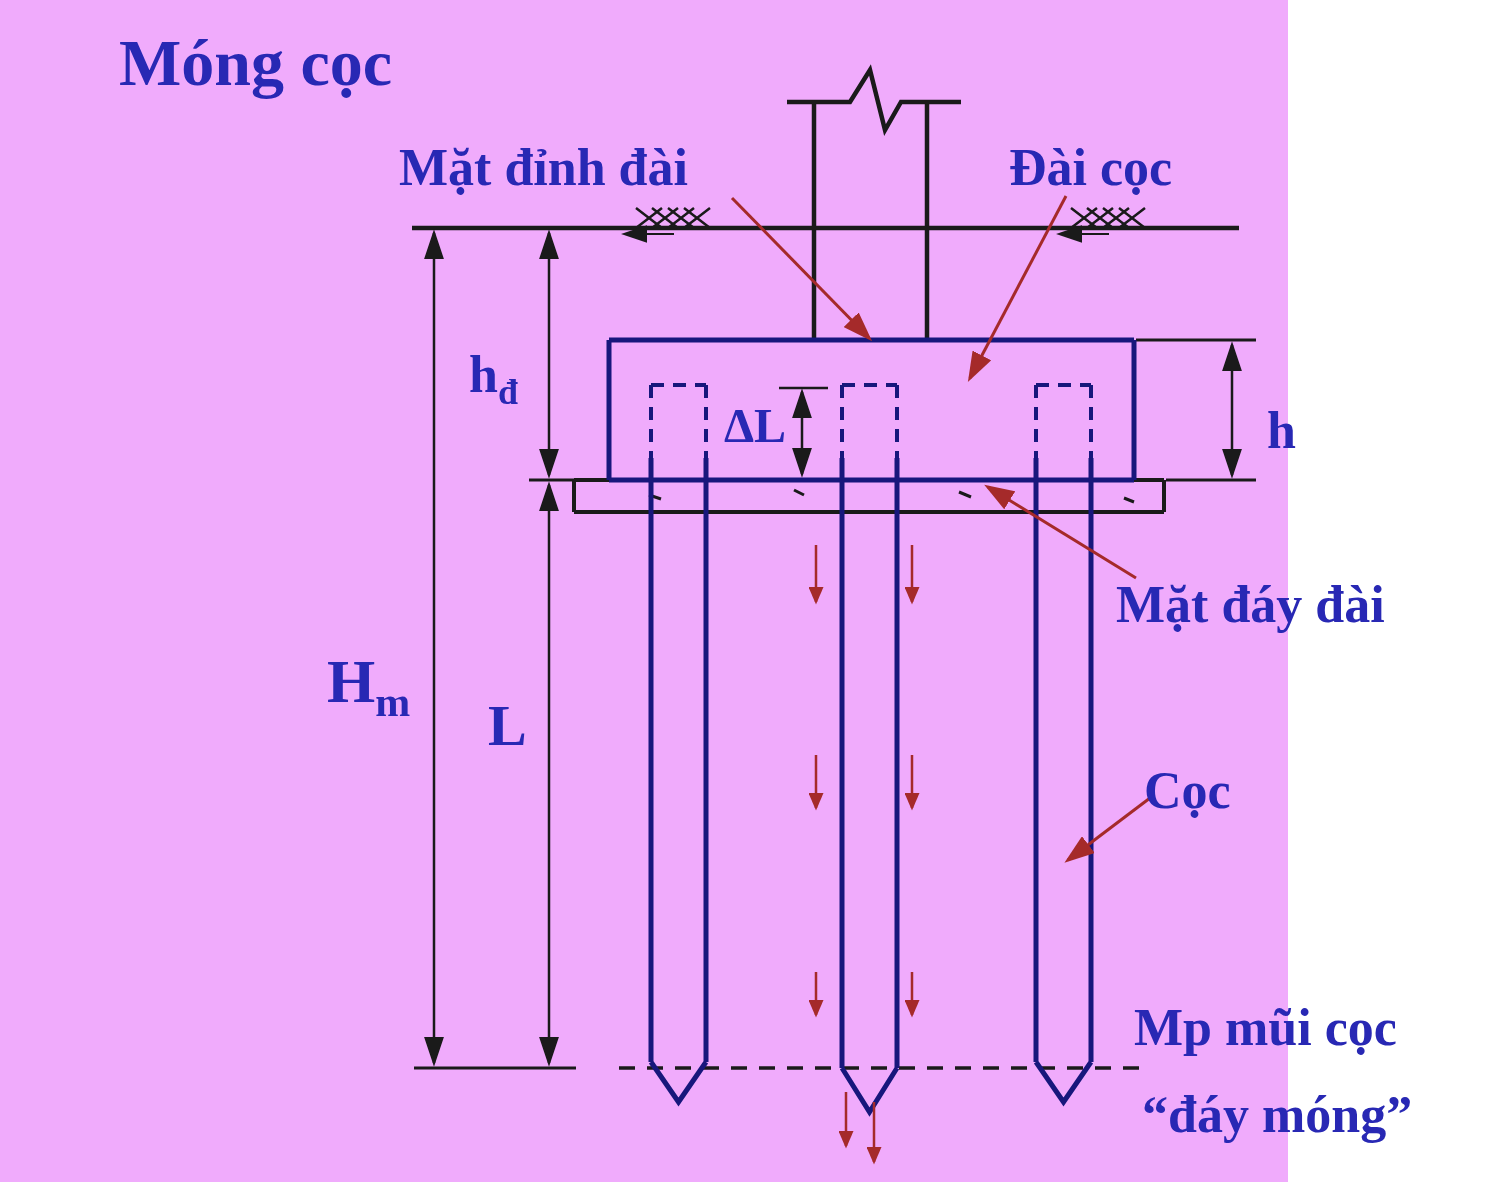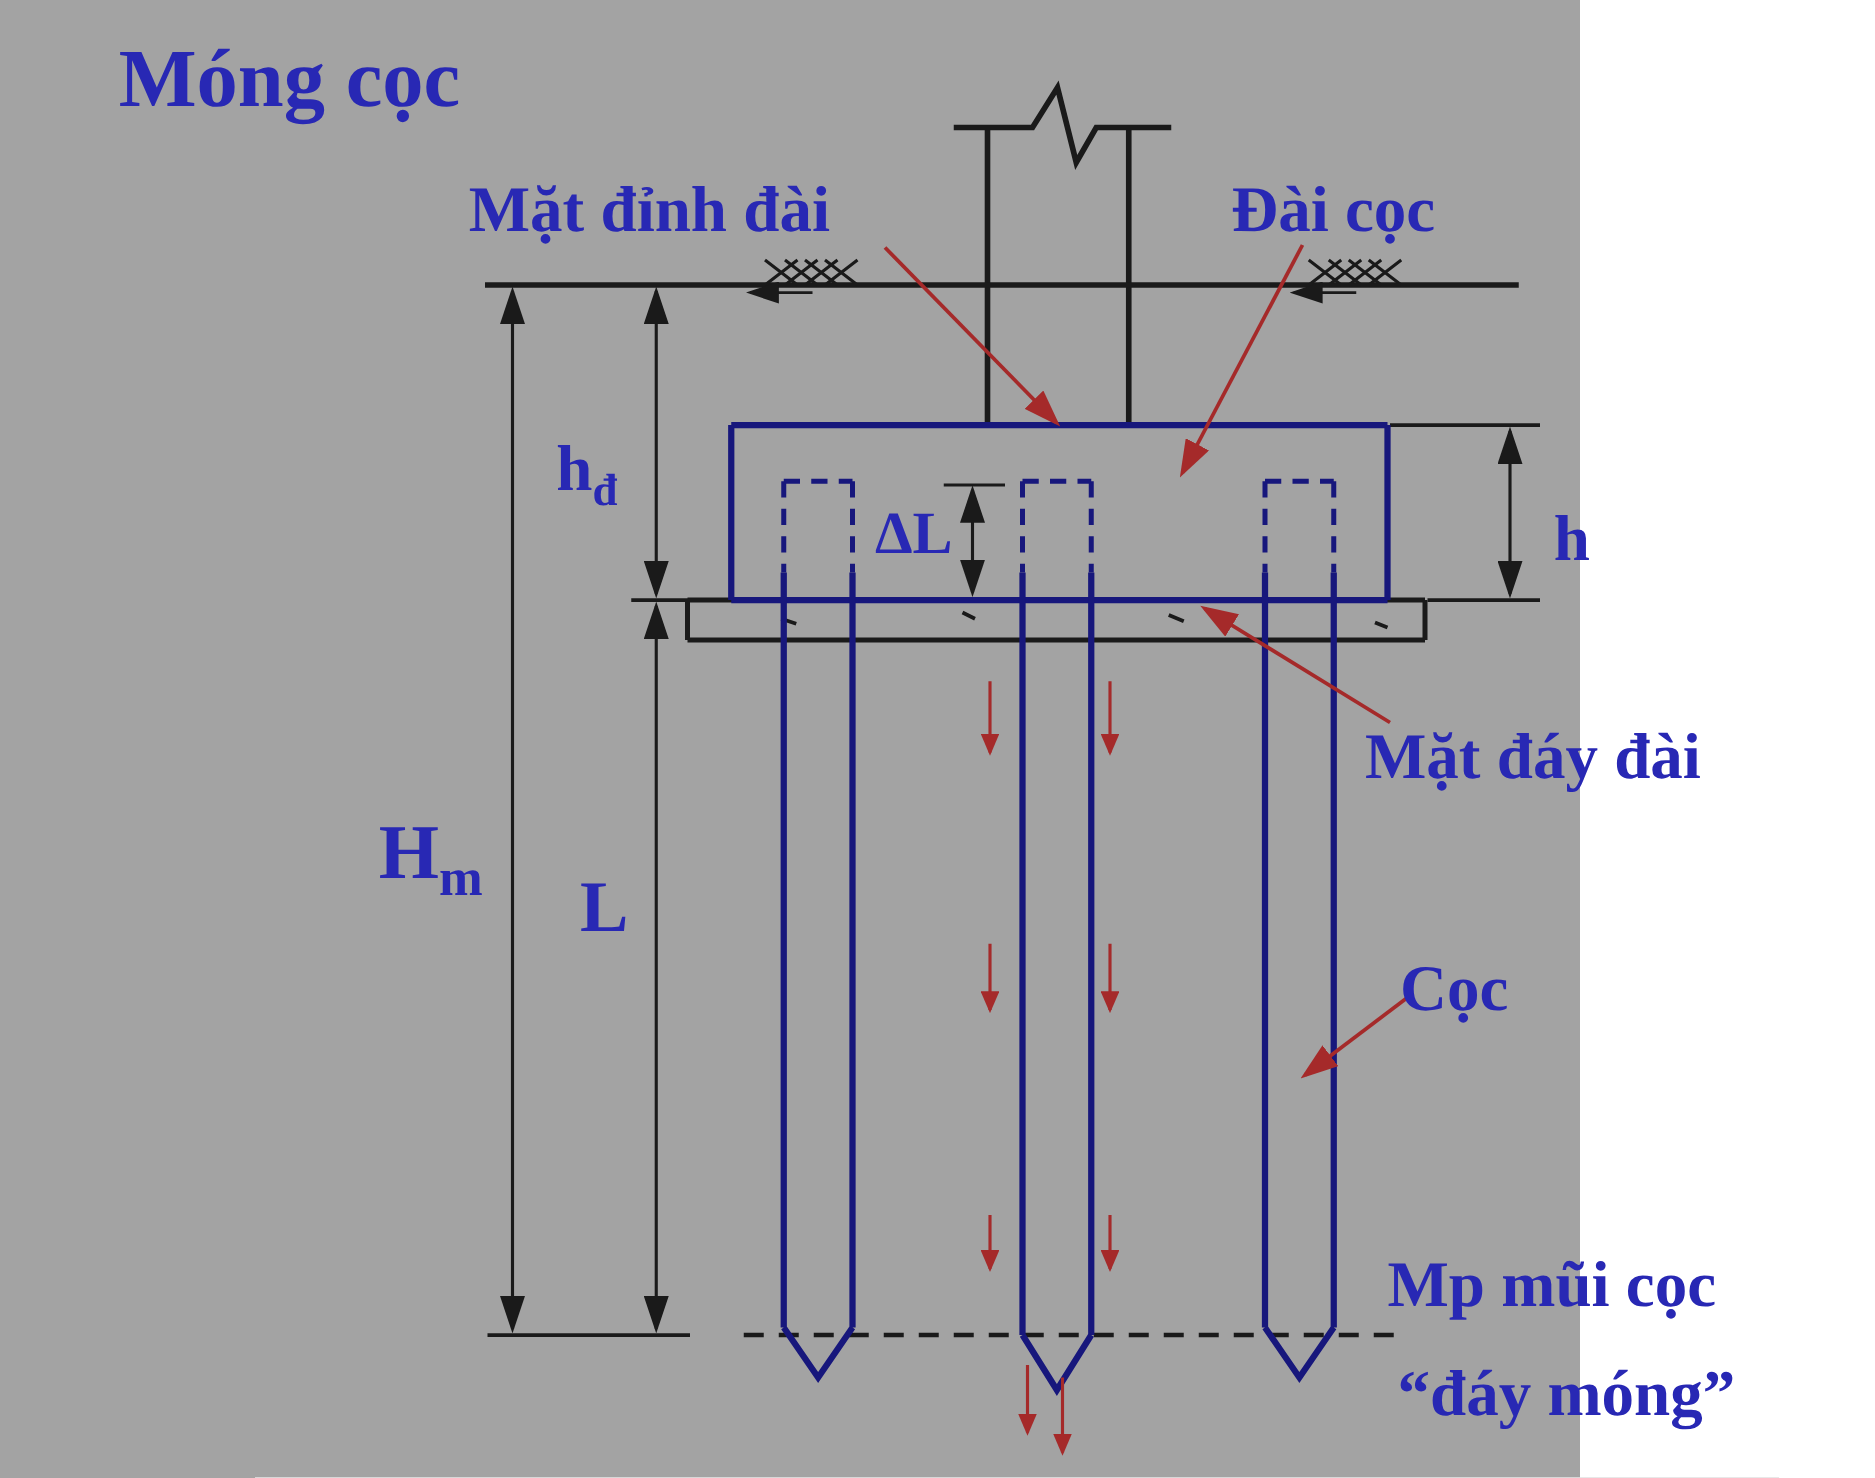--- a/index.html
+++ b/index.html
@@ -4,22 +4,23 @@
 <style>
   html, body {
     margin: 0;
     padding: 0;
     background: #ffffff;
   }
   #stage {
     position: relative;
     width: 1264px;
     height: 1182px;
-    background: #a3a3a3;
+    background: #f0abfc;
     font-family: "Liberation Serif", serif;
+    padding-left: 24px;
   }
   svg { display: block; }
 
   .lbl {
     fill: #2828b4;
     font-family: "Liberation Serif", serif;
     font-weight: bold;
   }
   .blk  { stroke: #1a1a1a; fill: none; }
   .blu  { stroke: #17177c; fill: none; }

